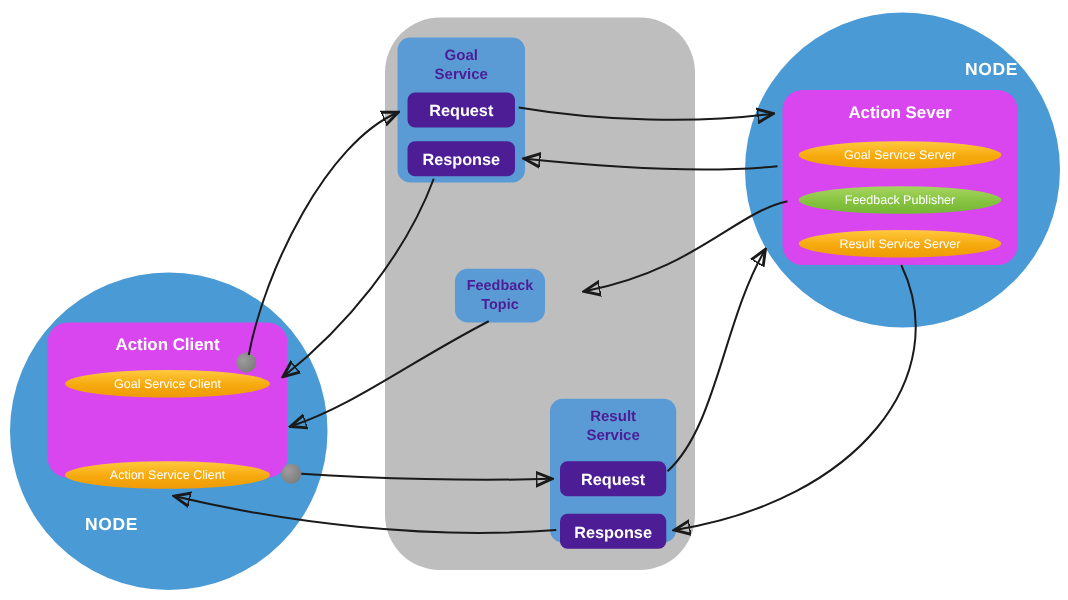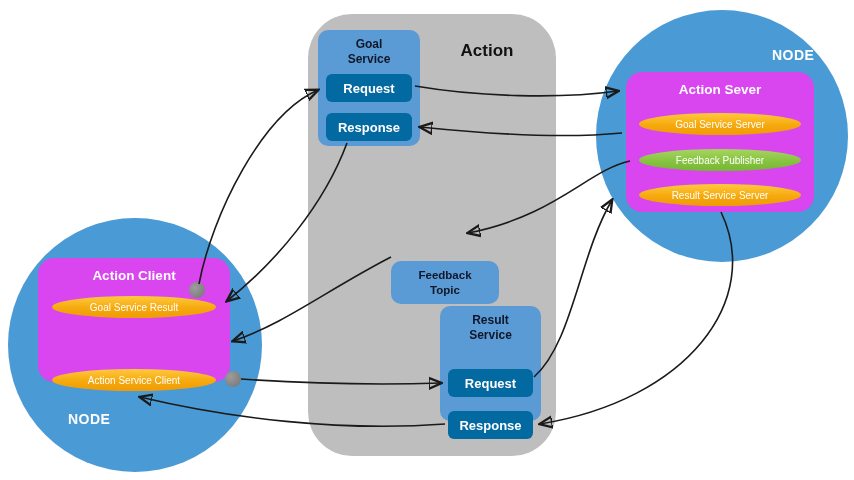--- a/index.html
+++ b/index.html
@@ -15,31 +15,31 @@
   #server-node-label { left:760px; top:47px; }
   #client-node-label { left:56px;  top:411px; }
 
   
   .gray-panel { position:absolute; left:308px; top:14px; width:248px; height:442px;
                 background:#bebebe; border-radius:44px; z-index:1; }
   .action-title { position:absolute; left:432px; top:41px; width:110px; text-align:center;
                   font-size:17px; font-weight:bold; color:#111; z-index:2; }
 
   
-  .service-box { position:absolute; background:#5b9bd5; border-radius:10px; color:#0f172a; z-index:2; }
+  .service-box { position:absolute; background:#5b9bd5; border-radius:10px; color:#4c1d95; z-index:2; }
   #goal-service-box   { left:318px; top:30px;  width:102px; height:116px; }
-  #result-service-box { left:440px; top:306px; width:101px; height:115px; }
-  #feedback-topic-box { left:391px; top:215px; width:108px; height:43px; display:flex;
-                        align-items:center; justify-content:center;margin-top:46px; }
+  #result-service-box { left:440px; top:319px; width:101px; height:115px; }
+  #feedback-topic-box { left:364px; top:215px; width:72px; height:43px; display:flex;
+                        align-items:center; justify-content:center; }
   .sv-title { width:62px; margin:0 auto; text-align:center; font-weight:bold; font-size:12px;
               line-height:1.25; padding-top:7px; }
   .topic-title { width:62px; text-align:center; font-weight:bold; font-size:11.5px; line-height:1.3; }
 
   
-  .purple-btn { position:absolute; background:#0369a1; border-radius:6px; color:#fff;
+  .purple-btn { position:absolute; background:#4c1d95; border-radius:6px; color:#fff;
                 font-weight:bold; font-size:13px; display:flex; align-items:center;
                 justify-content:center; z-index:3; }
   #goal-request-btn    { left:326px; top:74px;  width:86px; height:28px; }
   #goal-response-btn   { left:326px; top:113px; width:86px; height:28px; }
   #result-request-btn  { left:448px; top:369px; width:85px; height:28px; }
   #result-response-btn { left:448px; top:411px; width:85px; height:28px; }
 
   
   .orange-box { position:absolute; background:#d946ef; border-radius:16px; z-index:3; }
   #server-box { left:626px; top:72px;  width:188px; height:140px; }
@@ -74,21 +74,20 @@
 <body>
 
 <div class="stage">
 
   <div class="circle" id="client-circle"></div>
   <div class="circle" id="server-circle"></div>
   <div class="node-label" id="server-node-label">NODE</div>
   <div class="node-label" id="client-node-label">NODE</div>
 
   <div class="gray-panel"></div>
-  <div class="action-title">Action</div>
 
   <div class="service-box" id="goal-service-box">
     <div class="sv-title">Goal Service</div>
   </div>
   <div class="purple-btn" id="goal-request-btn">Request</div>
   <div class="purple-btn" id="goal-response-btn">Response</div>
 
   <div class="service-box" id="feedback-topic-box">
     <div class="topic-title">Feedback Topic</div>
   </div>
@@ -102,21 +101,21 @@
   <div class="orange-box" id="server-box">
     <div class="orange-title">Action Sever</div>
   </div>
   <div class="pill yellow" id="server-pill-0">Goal Service Server</div>
   <div class="pill yellow" id="server-pill-2">Result Service Server</div>
   <div class="pill green" id="server-pill-1">Feedback Publisher</div>
 
   <div class="orange-box" id="client-box">
     <div class="orange-title">Action Client</div>
   </div>
-  <div class="pill yellow" id="client-pill-0">Goal Service Result</div>
+  <div class="pill yellow" id="client-pill-0">Goal Service Client</div>
   <div class="pill yellow" id="client-pill-2">Action Service Client</div>
 
   <div class="dot" id="dot-goal"></div>
   <div class="dot" id="dot-result"></div>
 
   <svg id="arrow-layer" viewBox="0 0 854 480" xmlns="http://www.w3.org/2000/svg">
     <defs>
       <marker id="ah" viewBox="0 0 10 10" refX="8.5" refY="5" markerWidth="9" markerHeight="9" orient="auto-start-reverse">
         <path d="M0,1.2 L9,5 L0,8.8 z" fill="#1a1a1a" stroke="none"></path>
       </marker>

